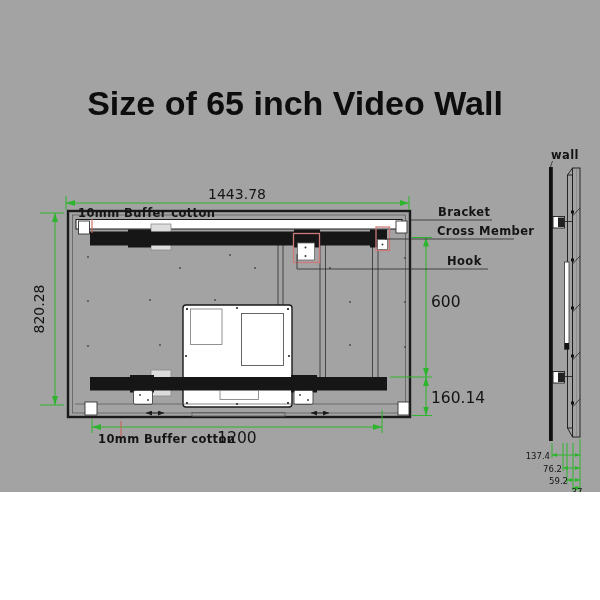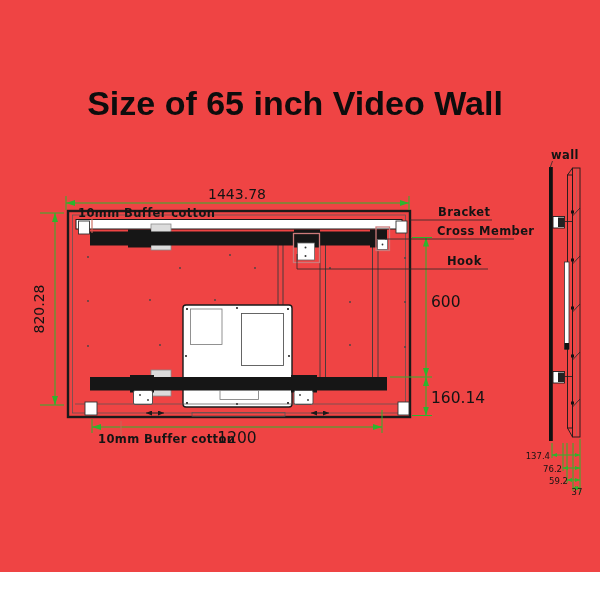--- a/index.html
+++ b/index.html
@@ -1,16 +1,16 @@
 <!DOCTYPE html>
 <html><head>
 <meta charset="utf-8">
 <style>
   html,body { margin:0; padding:0; background:#ffffff; }
-  .stage { position:relative; width:600px; height:572px; background:#ef4444; overflow:hidden; }
+  .stage { position:relative; width:600px; height:492px; background:#a3a3a3; overflow:hidden; }
   svg { display:block; }
   text { fill:#141414; }
   .title   { font:700 34px "Liberation Sans", sans-serif; fill:#0d0d0d; }
   .lbl     { font:700 11.5px "DejaVu Sans", sans-serif; letter-spacing:.4px; }
   .num     { font:14px "DejaVu Sans", sans-serif; }
   .num2    { font:15.5px "DejaVu Sans", sans-serif; }
   .snum    { font:8.5px "DejaVu Sans", sans-serif; }
   .thin    { stroke:#555; stroke-width:.7; fill:none; }
   .ln      { stroke:#1a1a1a; fill:none; }
 </style>

